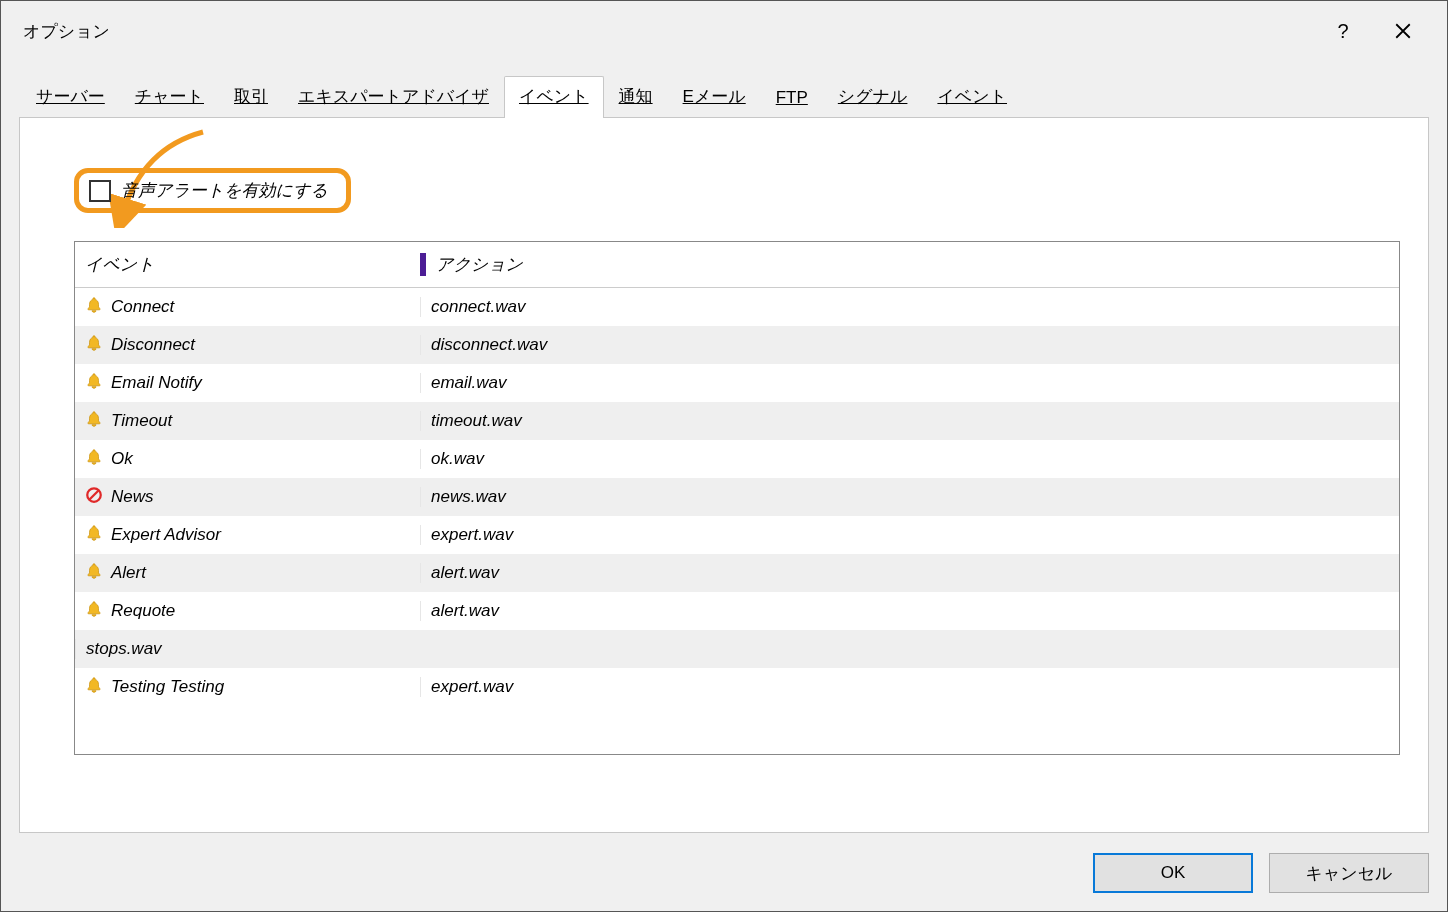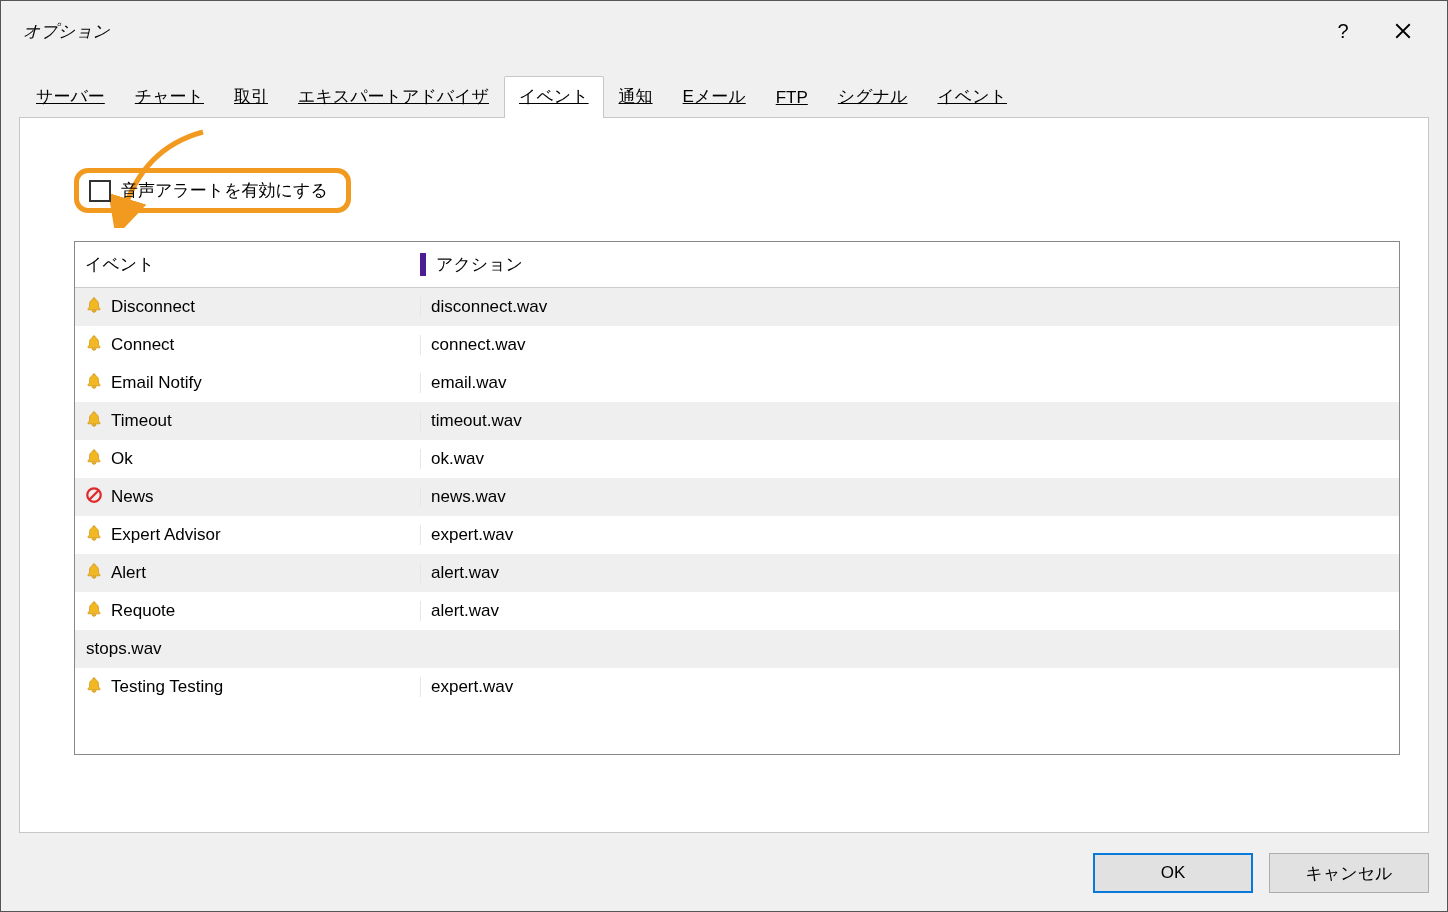--- a/index.html
+++ b/index.html
@@ -22,21 +22,20 @@
   .titlebar {
     height: 60px;
     display: flex;
     align-items: center;
     padding: 0 14px 0 22px;
     background: #f0f0f0;
   }
   .titlebar-title {
     font-size: 17px;
     flex: 1;
-    font-style: italic;
   }
   .titlebar-btn {
     width: 60px;
     height: 42px;
     display: flex;
     align-items: center;
     justify-content: center;
     font-size: 18px;
   }
   .titlebar-btn.help-btn { font-size: 20px; }
@@ -72,20 +71,21 @@
     border-radius: 2px 2px 0 0;
     z-index: 2;
   }
 
   .tabpanel {
     flex: 1;
     background: #fff;
     border: 1px solid #c7c7c7;
     padding: 50px 28px 30px 54px;
     position: relative;
+    font-style: italic;
   }
 
   .highlight-frame {
     display: inline-flex;
     align-items: center;
     border: 5px solid #f29a1f;
     border-radius: 14px;
     padding: 6px 18px 6px 10px;
     position: relative;
   }
@@ -207,37 +207,37 @@
         <div class="checkbox"></div>
         <span class="checkbox-label">音声アラートを有効にする</span>
       </div>
 
       <div class="grid">
         <div class="grid-header">
           <div class="col-event">イベント</div>
           <div class="col-action">アクション</div>
         </div>
         <div class="grid-body" id="grid-body">
+            <div class="grid-row">
+              <div class="col-event">
+                <span><svg class="icon-bell" viewBox="0 0 16 16">
+                    <path d="M8 1.5c.6 0 1 .4 1 1v.6c1.9.5 3 2 3 4.4v2.2l1.3 1.6c.3.4 0 1-.5 1H3.2c-.5 0-.8-.6-.5-1L4 9.7V7.5c0-2.4 1.1-3.9 3-4.4v-.6c0-.6.4-1 1-1zm0 13c-.9 0-1.6-.6-1.8-1.4h3.6c-.2.8-.9 1.4-1.8 1.4z" fill="#f2b824" stroke="#c78a00" stroke-width=".6"></path>
+                  </svg></span>
+                <span>Connect</span>
+              </div>
+              <div class="col-action">connect.wav</div>
+            </div>
             <div class="grid-row alt">
               <div class="col-event">
                 <span><svg class="icon-bell" viewBox="0 0 16 16">
                     <path d="M8 1.5c.6 0 1 .4 1 1v.6c1.9.5 3 2 3 4.4v2.2l1.3 1.6c.3.4 0 1-.5 1H3.2c-.5 0-.8-.6-.5-1L4 9.7V7.5c0-2.4 1.1-3.9 3-4.4v-.6c0-.6.4-1 1-1zm0 13c-.9 0-1.6-.6-1.8-1.4h3.6c-.2.8-.9 1.4-1.8 1.4z" fill="#f2b824" stroke="#c78a00" stroke-width=".6"></path>
                   </svg></span>
                 <span>Disconnect</span>
               </div>
               <div class="col-action">disconnect.wav</div>
-            </div>
-            <div class="grid-row">
-              <div class="col-event">
-                <span><svg class="icon-bell" viewBox="0 0 16 16">
-                    <path d="M8 1.5c.6 0 1 .4 1 1v.6c1.9.5 3 2 3 4.4v2.2l1.3 1.6c.3.4 0 1-.5 1H3.2c-.5 0-.8-.6-.5-1L4 9.7V7.5c0-2.4 1.1-3.9 3-4.4v-.6c0-.6.4-1 1-1zm0 13c-.9 0-1.6-.6-1.8-1.4h3.6c-.2.8-.9 1.4-1.8 1.4z" fill="#f2b824" stroke="#c78a00" stroke-width=".6"></path>
-                  </svg></span>
-                <span>Connect</span>
-              </div>
-              <div class="col-action">connect.wav</div>
             </div>
             <div class="grid-row">
               <div class="col-event">
                 <span><svg class="icon-bell" viewBox="0 0 16 16">
                     <path d="M8 1.5c.6 0 1 .4 1 1v.6c1.9.5 3 2 3 4.4v2.2l1.3 1.6c.3.4 0 1-.5 1H3.2c-.5 0-.8-.6-.5-1L4 9.7V7.5c0-2.4 1.1-3.9 3-4.4v-.6c0-.6.4-1 1-1zm0 13c-.9 0-1.6-.6-1.8-1.4h3.6c-.2.8-.9 1.4-1.8 1.4z" fill="#f2b824" stroke="#c78a00" stroke-width=".6"></path>
                   </svg></span>
                 <span>Email Notify</span>
               </div>
               <div class="col-action">email.wav</div>
             </div>

